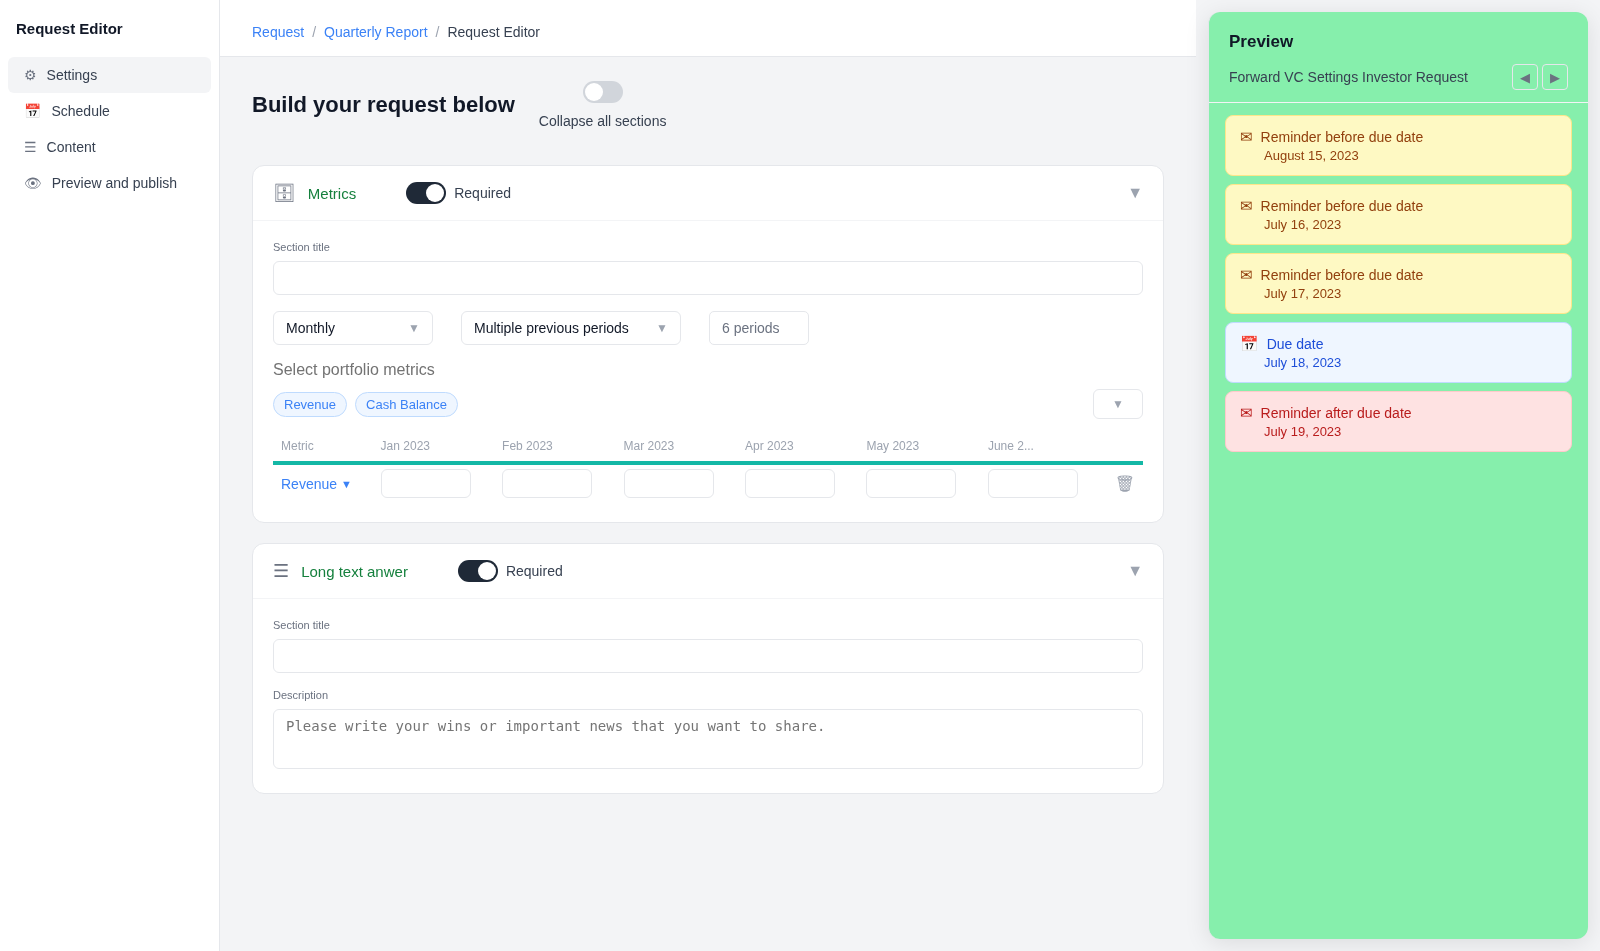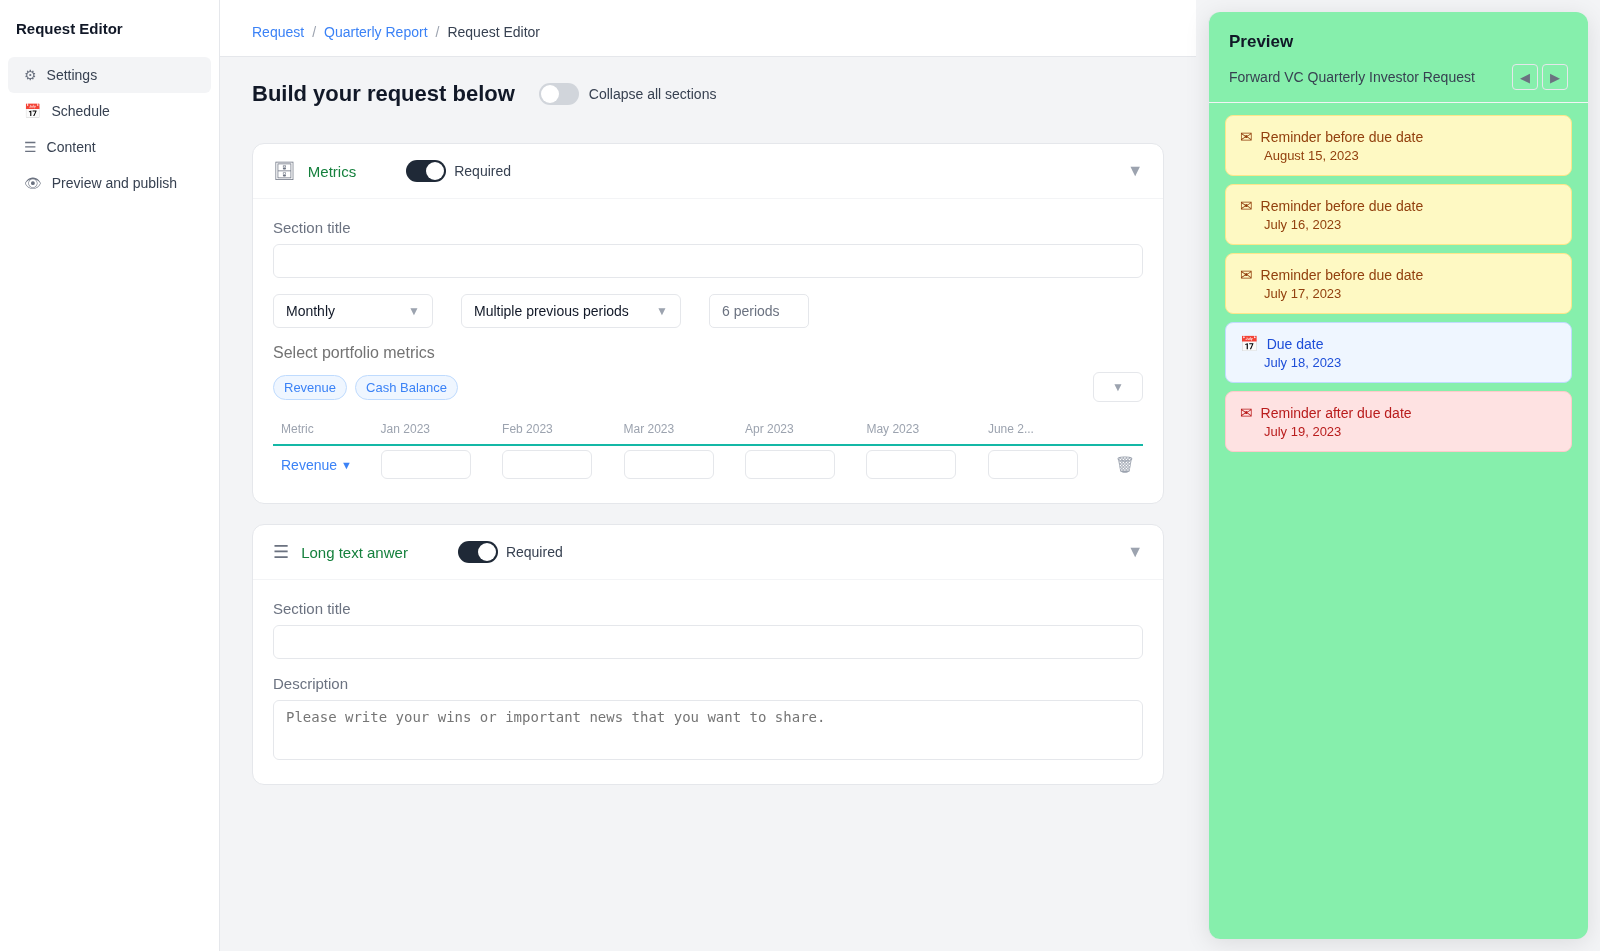--- a/index.html
+++ b/index.html
@@ -66,20 +66,21 @@
     .page-title {
       font-size: 22px;
       font-weight: 700;
       color: #111827;
     }
     .collapse-toggle {
       display: flex;
       align-items: center;
       gap: 10px;
       margin-left: 8px;
+      flex-direction: column;
     }
     .toggle-switch {
       width: 40px;
       height: 22px;
       background: #d1d5db;
       border-radius: 11px;
       position: relative;
       cursor: pointer;
     }
     .toggle-switch::after {
@@ -146,21 +147,21 @@
       border-radius: 50%;
       top: 2px;
       right: 2px;
     }
     .required-label { font-size: 14px; color: #374151; }
     .section-expand { margin-left: auto; color: #9ca3af; cursor: pointer; font-size: 16px; }
 
     .section-body { padding: 20px; }
 
     .field-label {
-      font-size: 15px;
+      font-size: 11px;
       color: #6b7280;
       margin-bottom: 8px;
     }
     .text-input {
       width: 100%;
       border: 1px solid #e5e7eb;
       border-radius: 6px;
       padding: 8px 12px;
       font-size: 14px;
       color: #111827;
@@ -211,21 +212,21 @@
     }
 
     
     .metrics-table { width: 100%; border-collapse: collapse; }
     .metrics-table th {
       font-size: 12px;
       color: #9ca3af;
       font-weight: 500;
       text-align: left;
       padding: 4px 8px 8px;
-      border-bottom: 2px solid #14b8a6;
+      border-bottom: 4px solid #14b8a6;
     }
     .metrics-table td {
       padding: 4px 8px;
       vertical-align: middle;
     }
     .metric-name {
       color: #3b82f6;
       font-size: 14px;
       font-weight: 500;
       display: flex;
@@ -482,21 +483,21 @@
       </div>
     </div>
 
   </div>
 </div>
 
 <div class="preview-panel">
   <div class="preview-header">
     <div class="preview-title">Preview</div>
     <div class="preview-nav">
-      <span class="preview-request-name">Forward VC Quarterly Investor Request</span>
+      <span class="preview-request-name">Forward VC Settings Investor Request</span>
       <div class="preview-nav-arrows">
         <div class="nav-arrow">◀</div>
         <div class="nav-arrow">▶</div>
       </div>
     </div>
   </div>
   <div class="timeline">
 
     <div class="timeline-item reminder-before">
       <div class="timeline-item-header">

